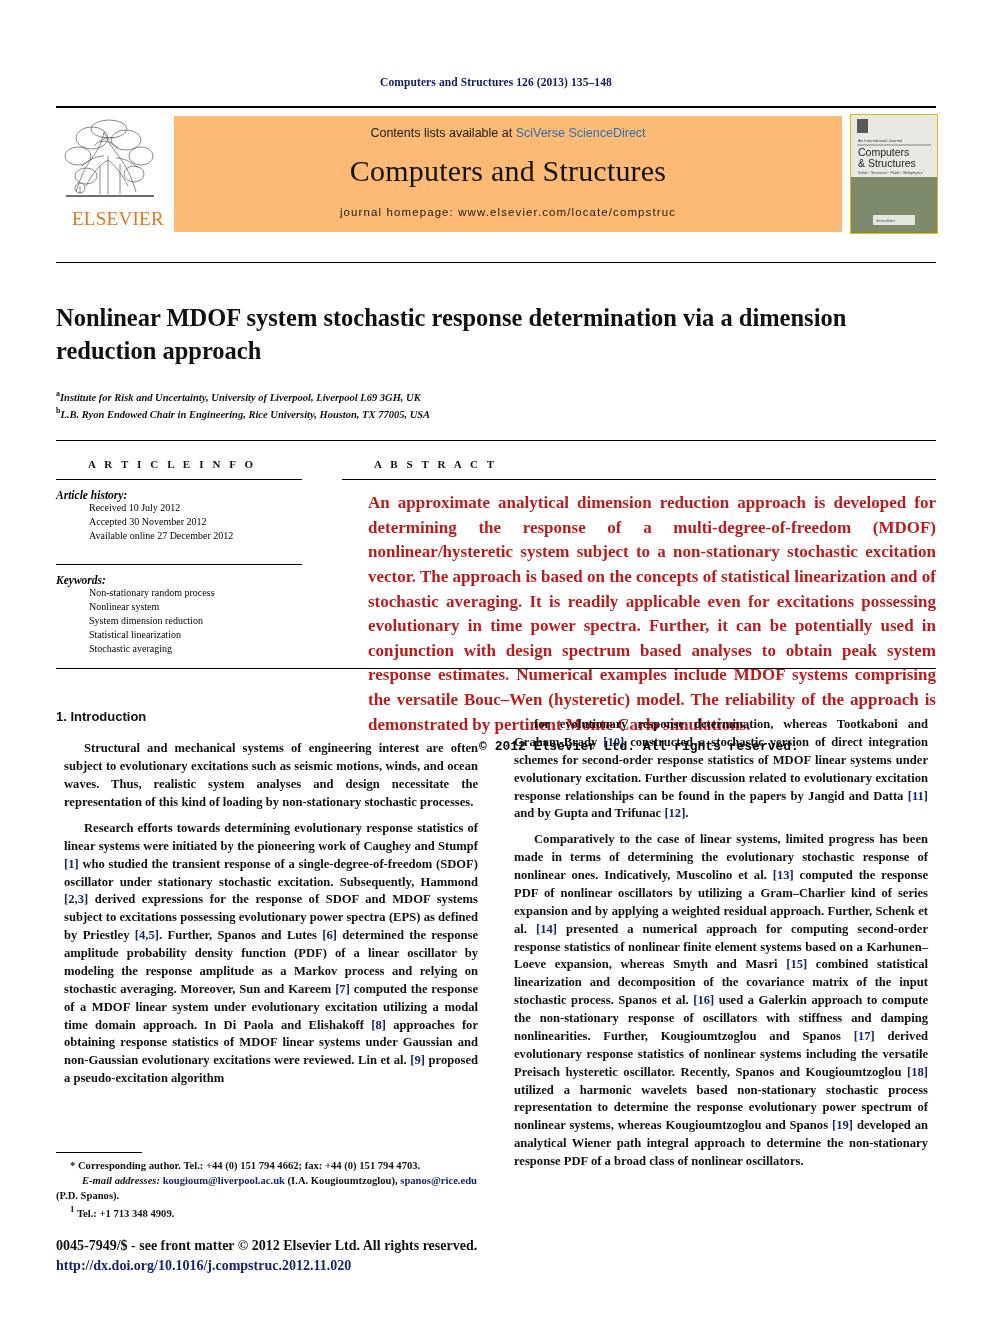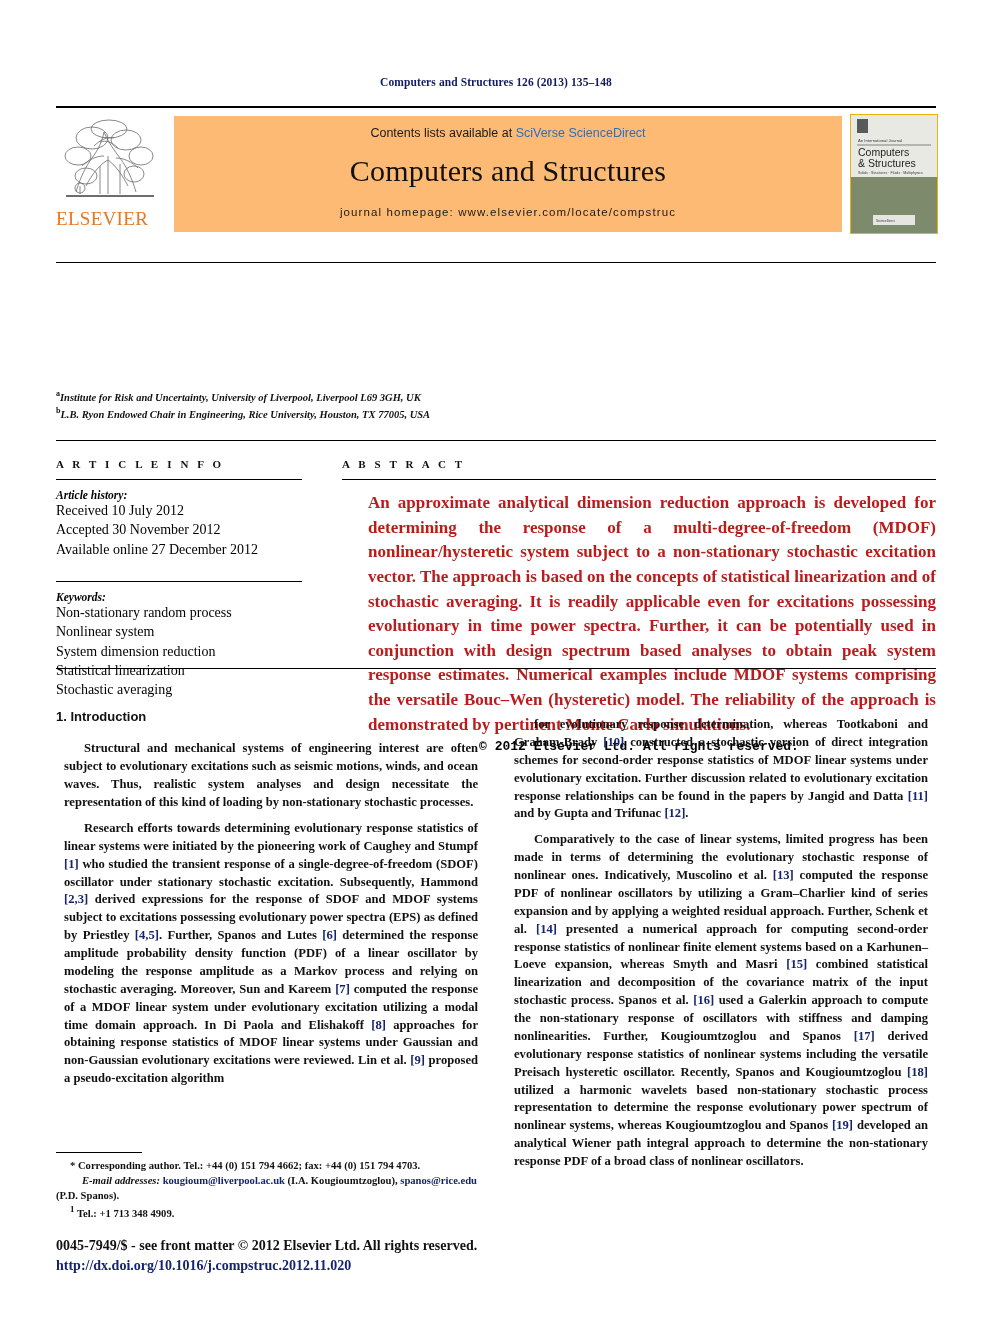--- a/index.html
+++ b/index.html
@@ -55,21 +55,21 @@
     position: absolute;
     left: 0; top: 2px;
     width: 108px;
     height: 116px;
   }
   .tree-svg { display:block; }
   .elsevier-word {
     position: absolute;
     left: 0; top: 92px;
     width: 108px;
-    text-align: left;
+    text-align: right;
     font-family: "Liberation Serif", serif;
     font-size: 19px;
     letter-spacing: 0.3px;
     color: #e87722;
   }
   .journal-band {
     position: absolute;
     left: 118px; top: 2px;
     width: 668px;
     height: 116px;
@@ -171,36 +171,38 @@
     position: absolute;
     left: 342px; top: 458px;
     width: 594px;
   }
   .sec-head {
     font-family: "Liberation Serif", serif;
     font-weight: bold;
     font-size: 11px;
     letter-spacing: 3.1px;
     color: #111;
+    margin-left: 32px;
   }
   .thin-rule {
     border-top: 1.6px solid #000;
     margin-top: 9px;
   }
   .info-sub {
     font-family: "Liberation Serif", serif;
     font-style: italic;
     font-weight: bold;
     font-size: 11.5px;
     margin-top: 9px;
   }
   .info-line {
     font-family: "Liberation Serif", serif;
-    font-size: 14px;
+    font-size: 10px;
     line-height: 1.38;
+    margin-left: 33px;
   }
   .kw-block { margin-top: 22px; }
   .abs-text {
     margin-top: 11px;
     font-family: "Liberation Serif", serif;
     font-weight: bold;
     font-size: 17px;
     line-height: 1.45;
     text-align: justify;
     color: #b91c1c;
@@ -339,20 +341,21 @@
           <text x="7" y="58.5" font-family="Liberation Sans, sans-serif" font-size="3.6" fill="#3a3a3a">Solids · Structures · Fluids · Multiphysics</text>
           <rect x="22" y="100" width="42" height="10" fill="#e6e6e0"></rect>
           <text x="25" y="107" font-family="Liberation Sans, sans-serif" font-size="3" fill="#333">ScienceDirect</text>
         </svg>
       </div>
 
     </div>
   </div>
 
   <div class="title-rule-top"></div>
+  <h1 class="paper-title">Nonlinear MDOF system stochastic response determination via a dimension reduction approach</h1>
 
 
   <div class="affils">
     <div>
       <sup>a</sup><span>Institute for Risk and Uncertainty, University of Liverpool, Liverpool L69 3GH, UK</span>
     </div>
     <div>
       <sup>b</sup><span>L.B. Ryon Endowed Chair in Engineering, Rice University, Houston, TX 77005, USA</span>
     </div>
   </div>

